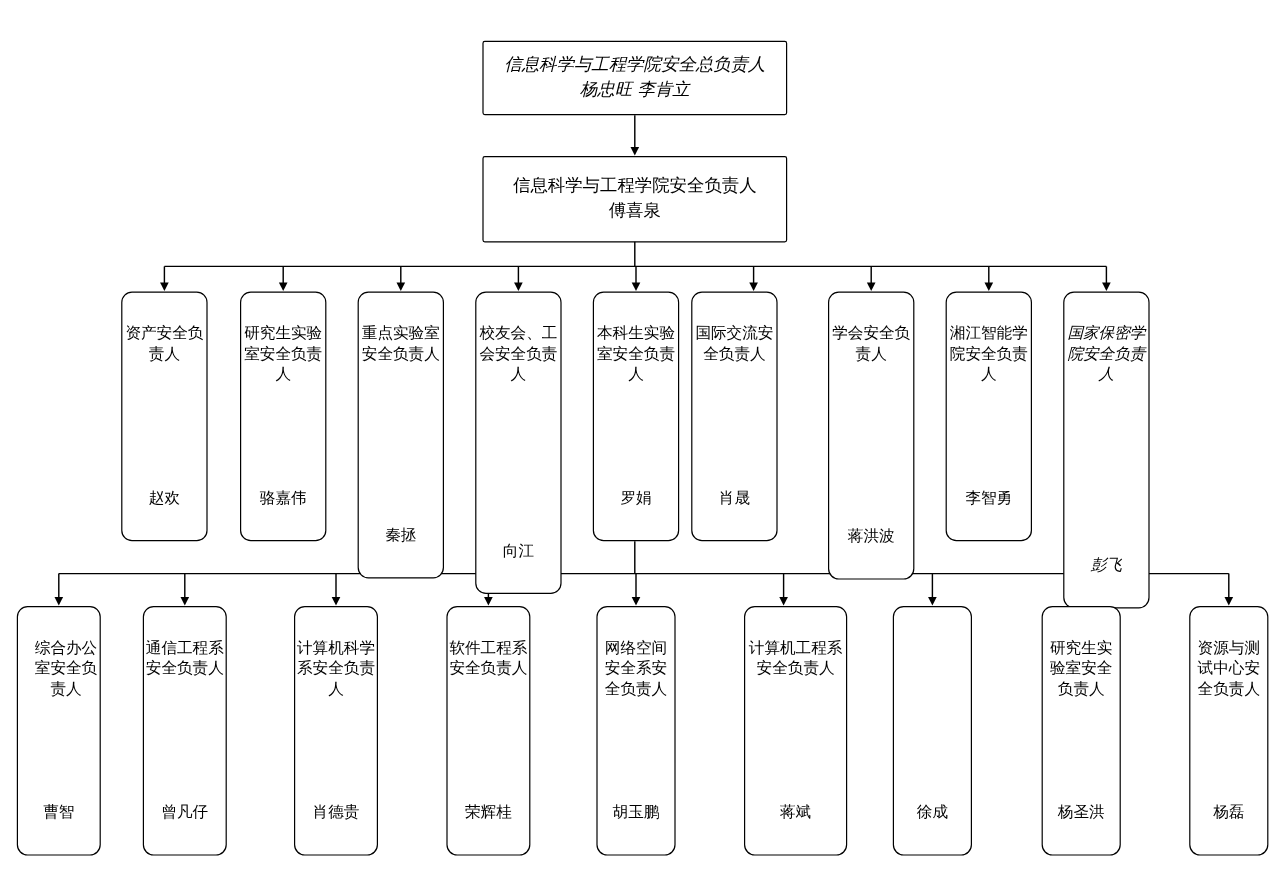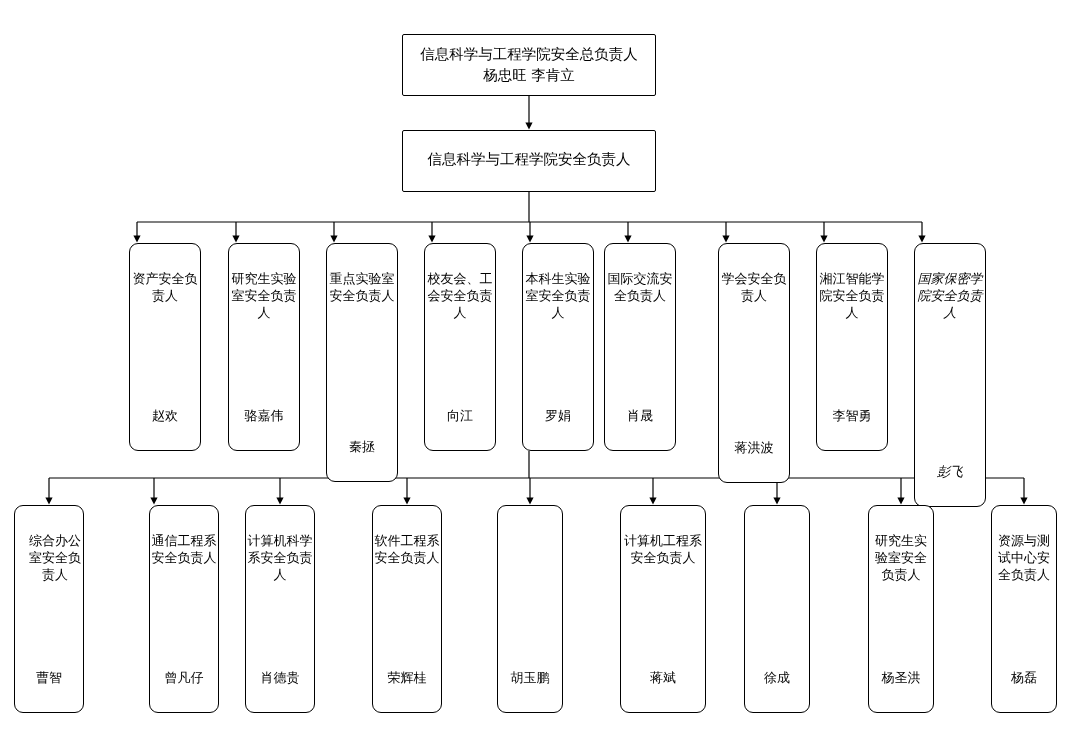--- a/index.html
+++ b/index.html
@@ -51,21 +51,20 @@
     justify-content: center;
     font-size: 14.5px;
   }
   .node.top .title { margin-bottom: 2px; }
   
   .node.unit {
     border-radius: 9px;
     justify-content: flex-start;
     font-size: 13px;
     padding-top: 26px;
-    margin-left: 28px;
   }
   .node.unit .person {
     position: absolute;
     bottom: 26px;
     left: 0;
   }
   .node.dept {
     border-radius: 9px;
     justify-content: flex-start;
     font-size: 13px;
@@ -109,42 +108,43 @@
     <line x1="154" y1="478" x2="154" y2="501" stroke="#000" stroke-width="1.2" marker-end="url(#arrow)"></line>
     <line x1="280" y1="478" x2="280" y2="501" stroke="#000" stroke-width="1.2" marker-end="url(#arrow)"></line>
     <line x1="407" y1="478" x2="407" y2="501" stroke="#000" stroke-width="1.2" marker-end="url(#arrow)"></line>
     <line x1="530" y1="478" x2="530" y2="501" stroke="#000" stroke-width="1.2" marker-end="url(#arrow)"></line>
     <line x1="653" y1="478" x2="653" y2="501" stroke="#000" stroke-width="1.2" marker-end="url(#arrow)"></line>
     <line x1="777" y1="478" x2="777" y2="501" stroke="#000" stroke-width="1.2" marker-end="url(#arrow)"></line>
     <line x1="901" y1="478" x2="901" y2="501" stroke="#000" stroke-width="1.2" marker-end="url(#arrow)"></line>
     <line x1="1024" y1="478" x2="1024" y2="501" stroke="#000" stroke-width="1.2" marker-end="url(#arrow)"></line>
   </svg>
 
-  <div class="node top" id="node-top-0" style="left: 402px; top: 34px; width: 254px; height: 62px;">
+  <div class="node top" id="node-top-0" style="left: 402px; top: 34px; width: 254px; height: 62px; font-style: italic;">
     <span class="title">信息科学与工程学院安全总负责人</span>
     <span class="person">杨忠旺 李肯立</span>
   </div>
 
-  <div class="node top" id="node-top-1" style="left: 402px; top: 130px; width: 254px; height: 62px;">
+  <div class="node top" id="node-top-1" style="left: 402px; top: 130px; width: 254px; height: 72px;">
     <span class="title">信息科学与工程学院安全负责人</span>
+    <span class="person">傅喜泉</span>
   </div>
 
   <div class="node unit" id="node-unit-0" style="left: 101px; top: 243px; width: 72px; height: 208px;">
     <span class="title">资产安全负责人</span>
     <span class="person">赵欢</span>
   </div>
   <div class="node unit" id="node-unit-1" style="left: 200px; top: 243px; width: 72px; height: 208px;">
     <span class="title">研究生实验室安全负责人</span>
     <span class="person">骆嘉伟</span>
   </div>
   <div class="node unit" id="node-unit-2" style="left: 298px; top: 243px; width: 72px; height: 239px;">
     <span class="title">重点实验室安全负责人</span>
     <span class="person">秦拯</span>
   </div>
-  <div class="node unit" id="node-unit-3" style="left: 396px; top: 243px; width: 72px; height: 208px;">
+  <div class="node unit" id="node-unit-3" style="left: 396px; top: 243px; width: 72px; height: 252px;">
     <span class="title">校友会、工会安全负责人</span>
     <span class="person">向江</span>
   </div>
   <div class="node unit" id="node-unit-4" style="left: 494px; top: 243px; width: 72px; height: 208px;">
     <span class="title">本科生实验室安全负责人</span>
     <span class="person">罗娟</span>
   </div>
   <div class="node unit" id="node-unit-5" style="left: 576px; top: 243px; width: 72px; height: 208px;">
     <span class="title">国际交流安全负责人</span>
     <span class="person">肖晟</span>
@@ -159,33 +159,34 @@
   </div>
   <div class="node unit" id="node-unit-8" style="left: 886px; top: 243px; width: 72px; height: 264px; font-style: italic;">
     <span class="title">国家保密学院安全负责人</span>
     <span class="person">彭飞</span>
   </div>
 
   <div class="node dept" id="node-dept-0" style="left: 14px; top: 505px; width: 70px; height: 208px; padding-left: 12px;">
     <span class="title">综合办公室安全负责人</span>
     <span class="person">曹智</span>
   </div>
-  <div class="node dept" id="node-dept-1" style="left: 119px; top: 505px; width: 70px; height: 208px; margin-left: 30px;">
+  <div class="node dept" id="node-dept-1" style="left: 119px; top: 505px; width: 70px; height: 208px;">
     <span class="title">通信工程系安全负责人</span>
     <span class="person">曾凡仔</span>
   </div>
   <div class="node dept" id="node-dept-2" style="left: 245px; top: 505px; width: 70px; height: 208px;">
     <span class="title">计算机科学系安全负责人</span>
     <span class="person">肖德贵</span>
   </div>
   <div class="node dept" id="node-dept-3" style="left: 372px; top: 505px; width: 70px; height: 208px;">
     <span class="title">软件工程系安全负责人</span>
     <span class="person">荣辉桂</span>
   </div>
   <div class="node dept" id="node-dept-4" style="left: 497px; top: 505px; width: 66px; height: 208px;">
+    <span class="title">网络空间安全系安全负责人</span>
     <span class="person">胡玉鹏</span>
   </div>
   <div class="node dept" id="node-dept-5" style="left: 620px; top: 505px; width: 86px; height: 208px;">
     <span class="title">计算机工程系安全负责人</span>
     <span class="person">蒋斌</span>
   </div>
   <div class="node dept" id="node-dept-6" style="left: 744px; top: 505px; width: 66px; height: 208px;">
     <span class="person">徐成</span>
   </div>
   <div class="node dept" id="node-dept-7" style="left: 868px; top: 505px; width: 66px; height: 208px;">

